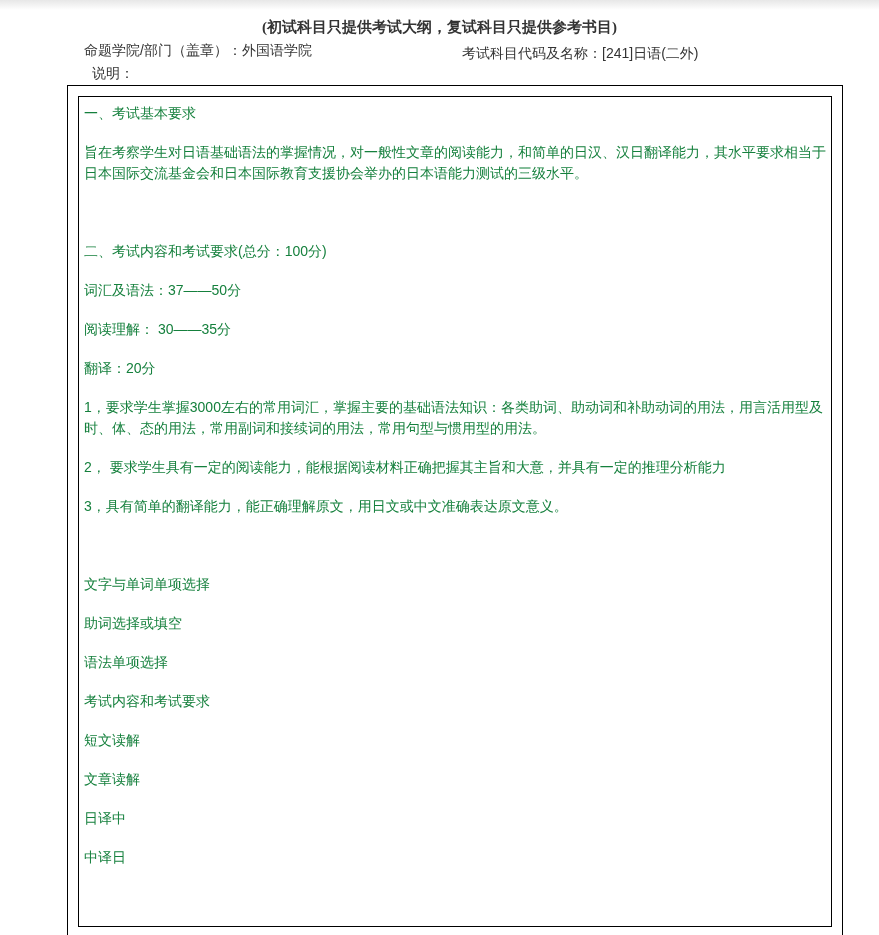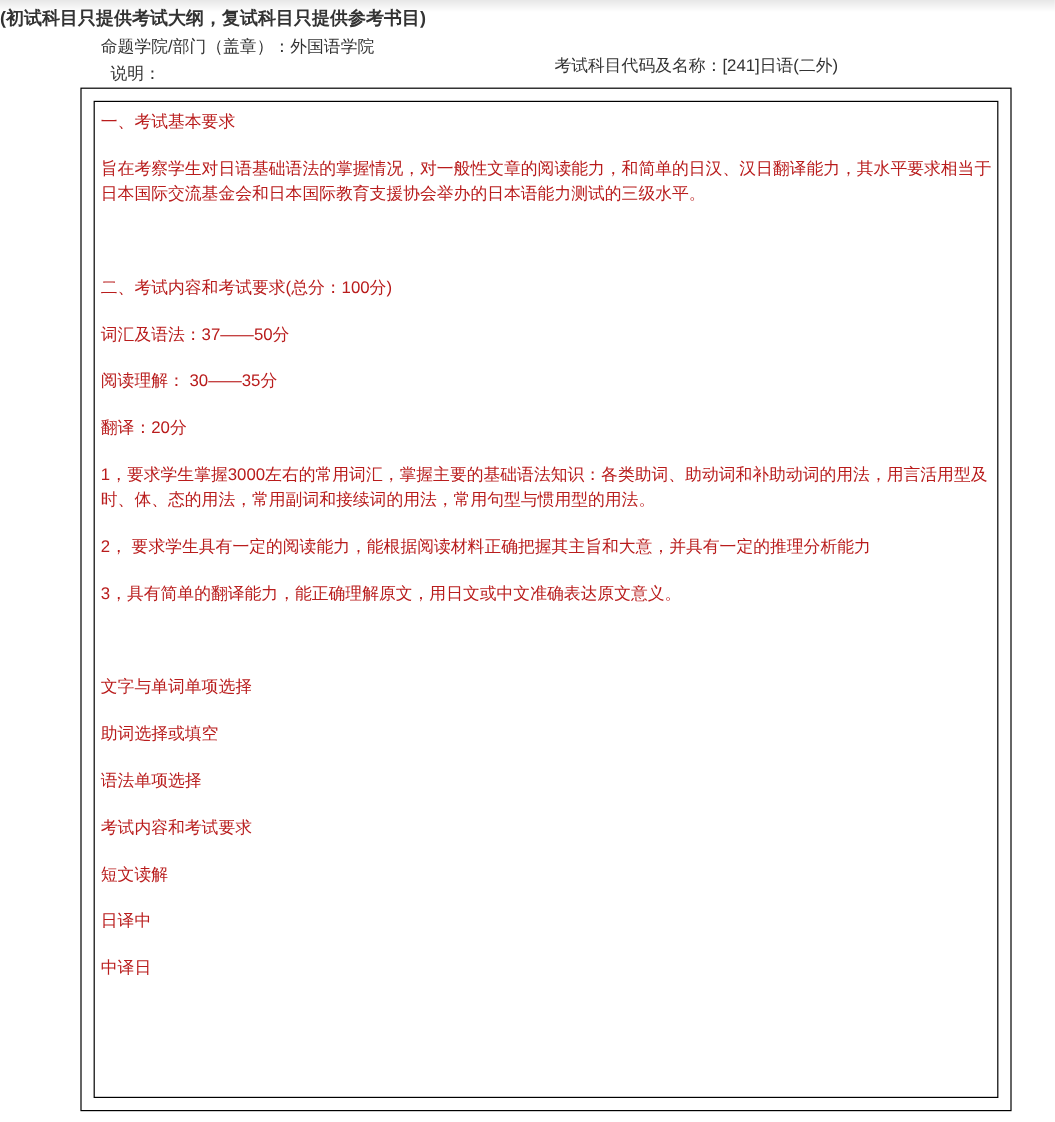--- a/index.html
+++ b/index.html
@@ -18,39 +18,41 @@
     top: 0; left: 0;
     width: 879px; height: 10px;
     background: linear-gradient(#e7e7e7, #ffffff);
     pointer-events: none;
   }
   .doc {
     position: relative;
     width: 879px;
   }
   .page-title {
-    padding-top: 6px;
+    padding-top: 18px;
+    text-align: center;
     font-weight: bold;
     font-size: 15px;
     line-height: 19px;
     color: #333333;
+    font-family: Liberation Serif, serif;
   }
   .header-row {
     position: relative;
     margin-top: 4px;
     padding-left: 84px;
     font-size: 14px;
     line-height: 19px;
     height: 19px;
     white-space: nowrap;
   }
   .header-right {
     position: absolute;
     left: 462px;
-    top: 16px;
+    top: 3px;
     white-space: nowrap;
   }
   .note-line {
     padding-left: 92px;
     font-size: 14px;
     line-height: 19px;
     height: 19px;
     margin-top: 4px;
   }
   .outer-box {
@@ -64,21 +66,21 @@
   .inner-box {
     border: 1px solid #000000;
     min-height: 831px;
     padding: 0 2px 4px 5px;
     background: #ffffff;
   }
   .inner-box p {
     margin: 18px 0;
     font-size: 14px;
     line-height: 21px;
-    color: #b91c1c;
+    color: #15803d;
   }
   .inner-box p:first-child {
     margin-top: 6px;
   }
   .inner-box p:last-child {
     margin-bottom: 0;
   }
 </style>
 </head>
 <body>
@@ -107,18 +109,19 @@
         <p>翻译：20分</p>
         <p>1，要求学生掌握3000左右的常用词汇，掌握主要的基础语法知识：各类助词、助动词和补助动词的用法，用言活用型及时、体、态的用法，常用副词和接续词的用法，常用句型与惯用型的用法。</p>
         <p>2， 要求学生具有一定的阅读能力，能根据阅读材料正确把握其主旨和大意，并具有一定的推理分析能力</p>
         <p>3，具有简单的翻译能力，能正确理解原文，用日文或中文准确表达原文意义。</p>
         <p>&nbsp;</p>
         <p>文字与单词单项选择</p>
         <p>助词选择或填空</p>
         <p>语法单项选择</p>
         <p>考试内容和考试要求</p>
         <p>短文读解</p>
+        <p>文章读解</p>
         <p>日译中</p>
         <p>中译日</p>
       </div>
   </div>
 
 </div>
 
 </body></html>

